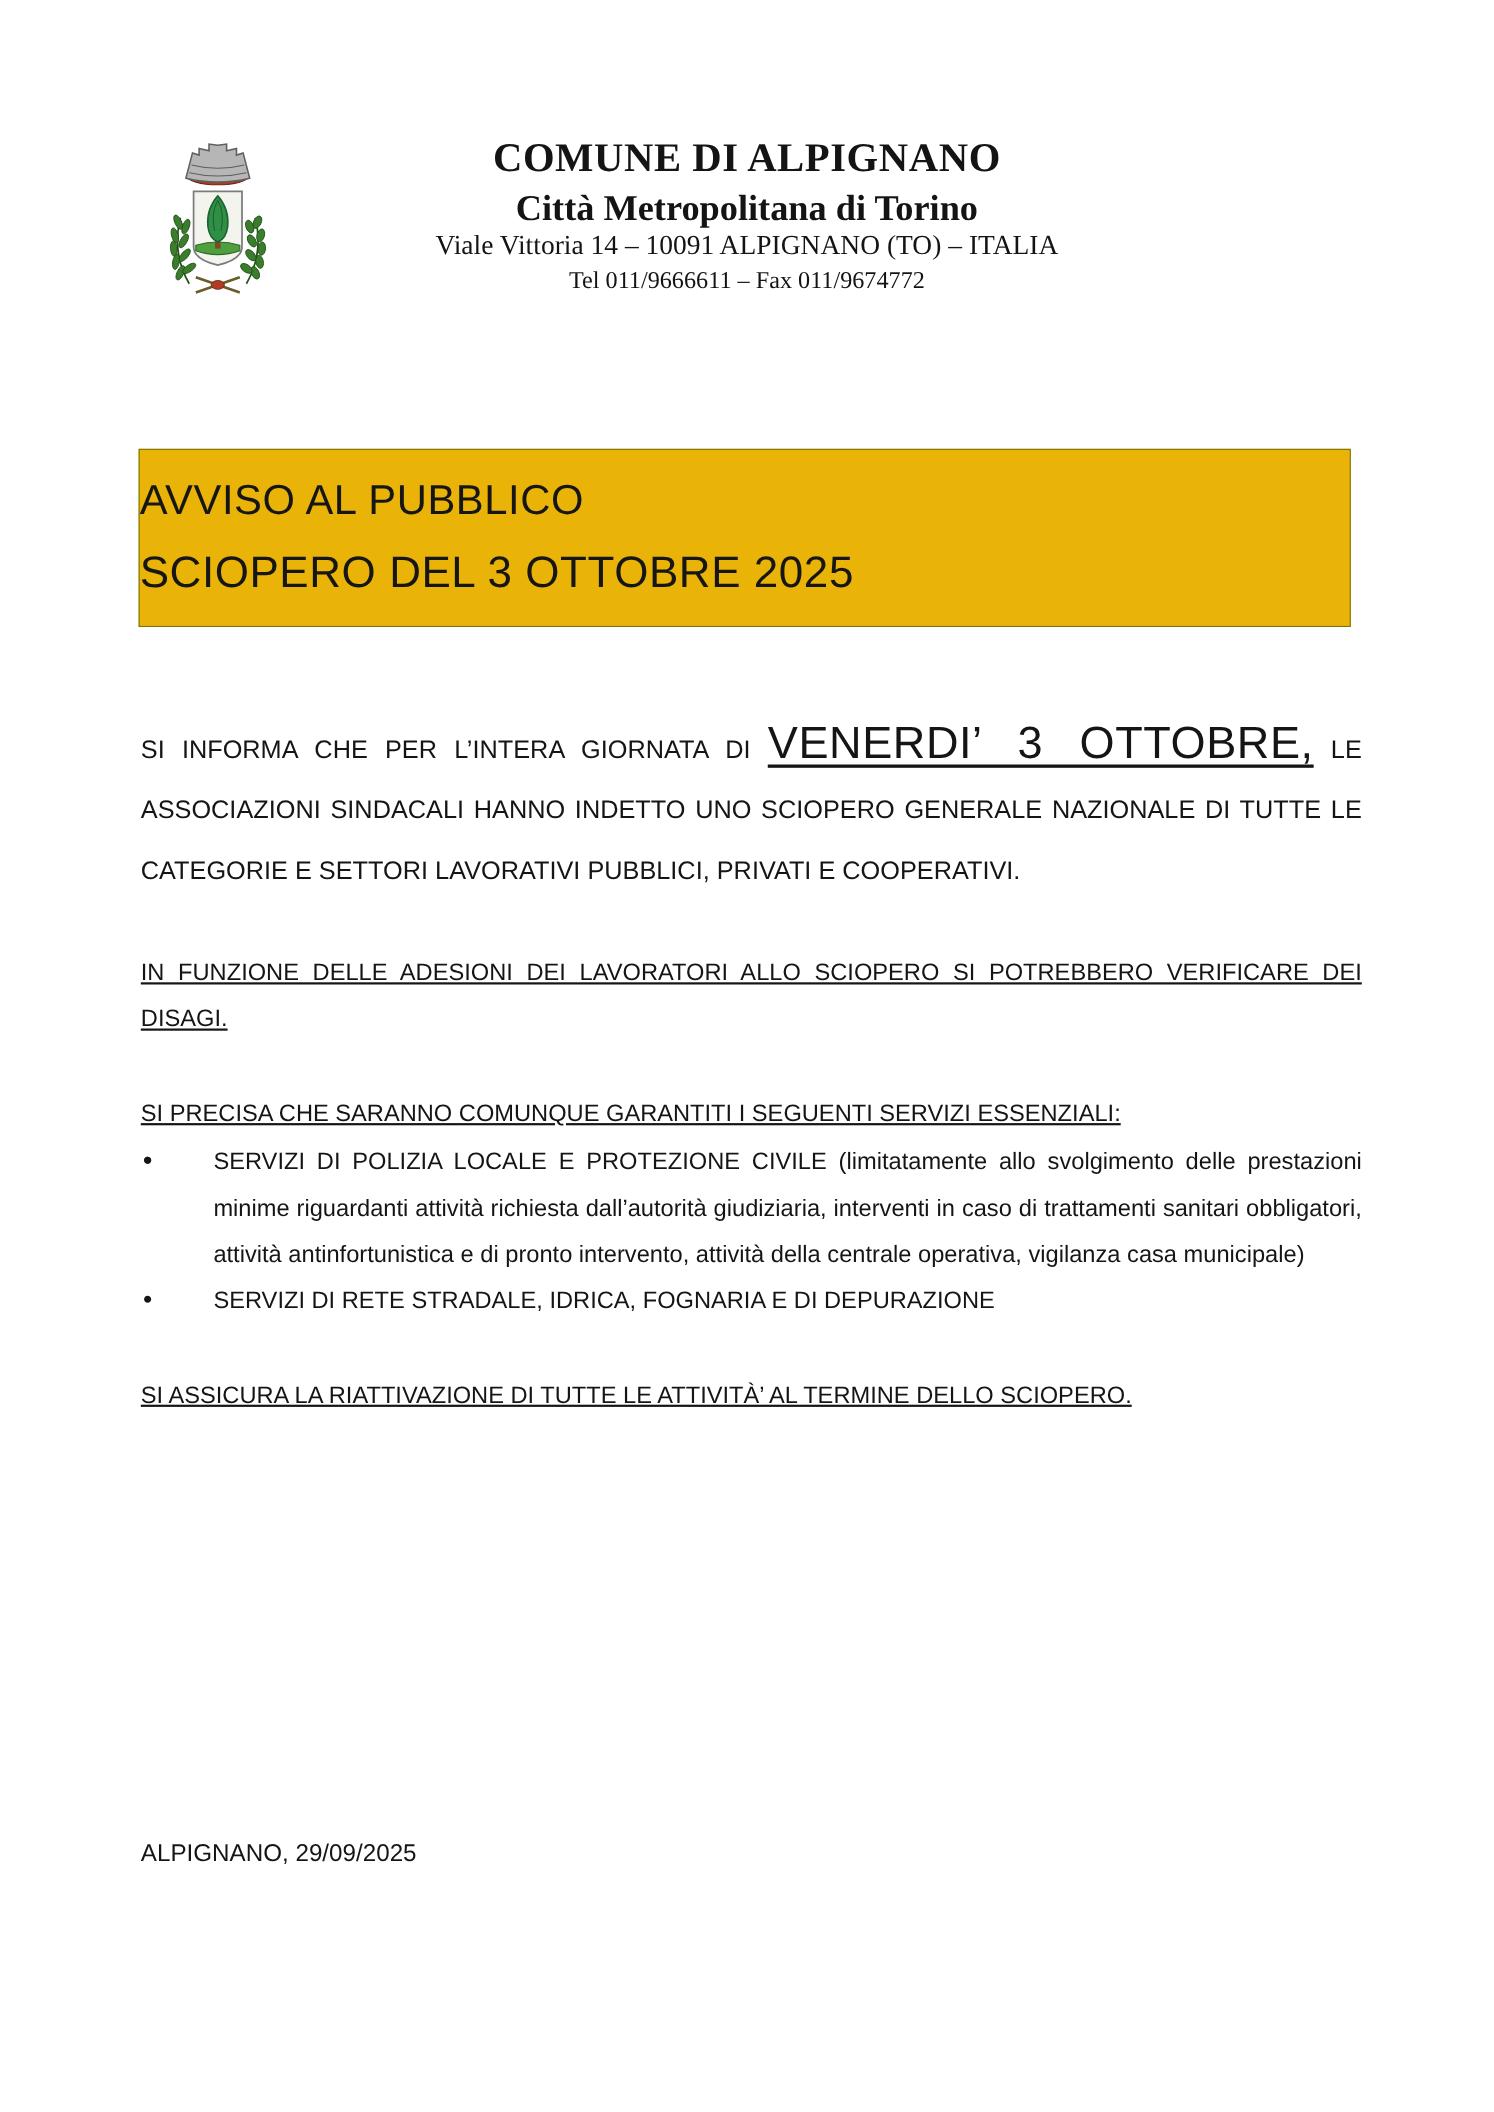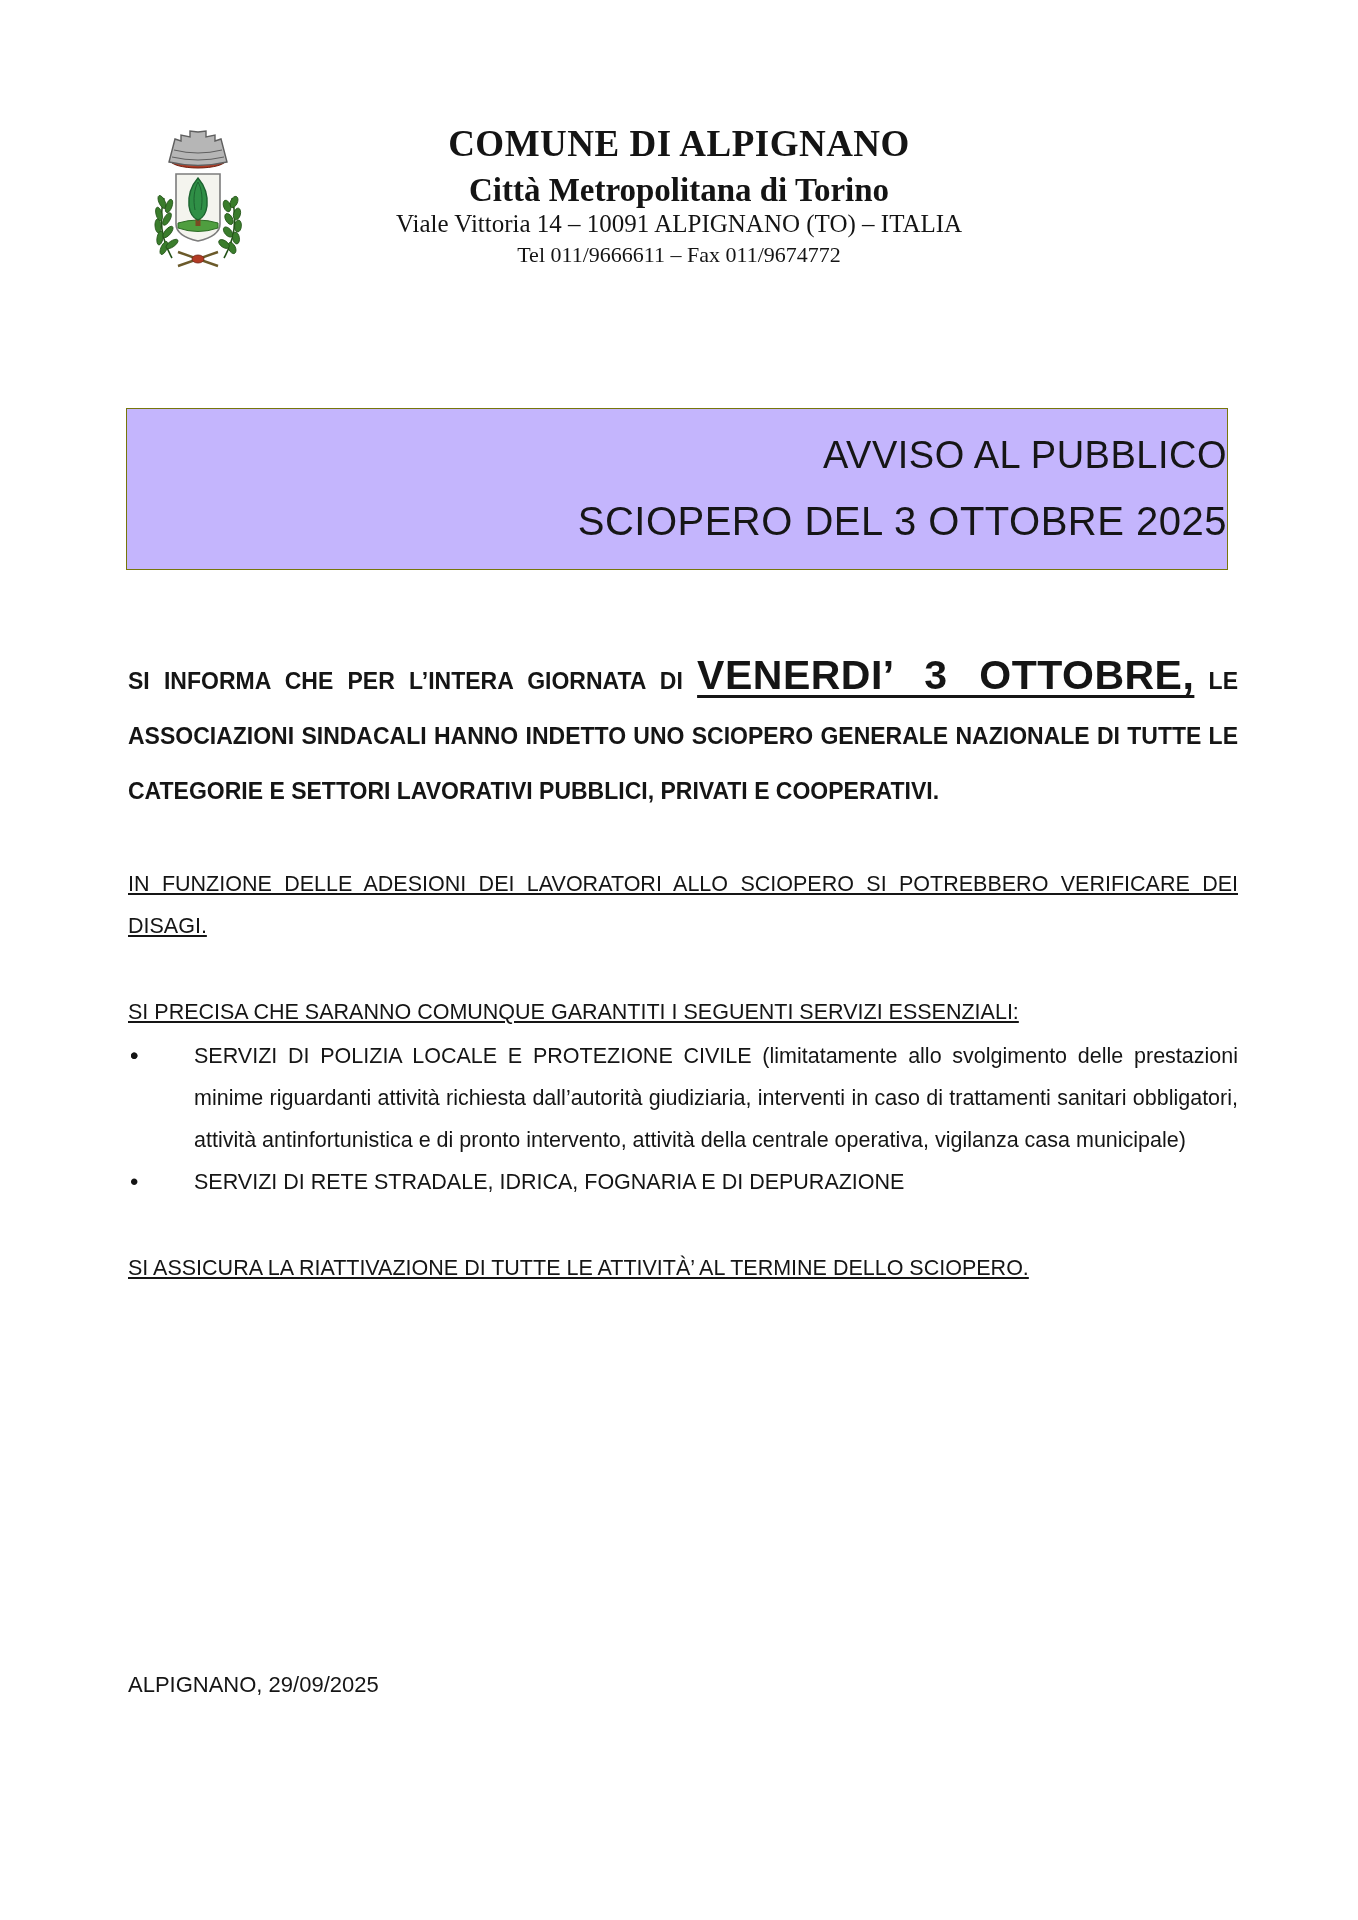--- a/index.html
+++ b/index.html
@@ -59,23 +59,23 @@
     line-height: 29px;
   }
 
   
   .banner {
     position: absolute;
     left: 126px;
     top: 408px;
     width: 1100px;
     height: 160px;
-    background: #c4b5fd;
+    background: #eab308;
     border: 1px solid #77770a;
-    text-align: right;
+    text-align: left;
   }
   .banner-line1 {
     margin-top: 25px;
     font-size: 38px;
     letter-spacing: 0.5px;
     color: #161616;
   }
   .banner-line2 {
     margin-top: 22px;
     font-size: 40px;
@@ -88,21 +88,21 @@
     position: absolute;
     left: 128px;
     top: 648px;
     width: 1110px;
     font-size: 21.5px;
     line-height: 42px;
     text-align: justify;
     color: #151515;
   }
   .p1 {
-    font-weight: bold;
+    font-weight: normal;
     font-size: 23px;
     line-height: 55px;
     margin: 0;
   }
   .p1 .big-date {
     font-size: 41px;
     text-decoration: underline;
     text-decoration-thickness: 3px;
     text-underline-offset: 6px;
     word-spacing: 12px;

